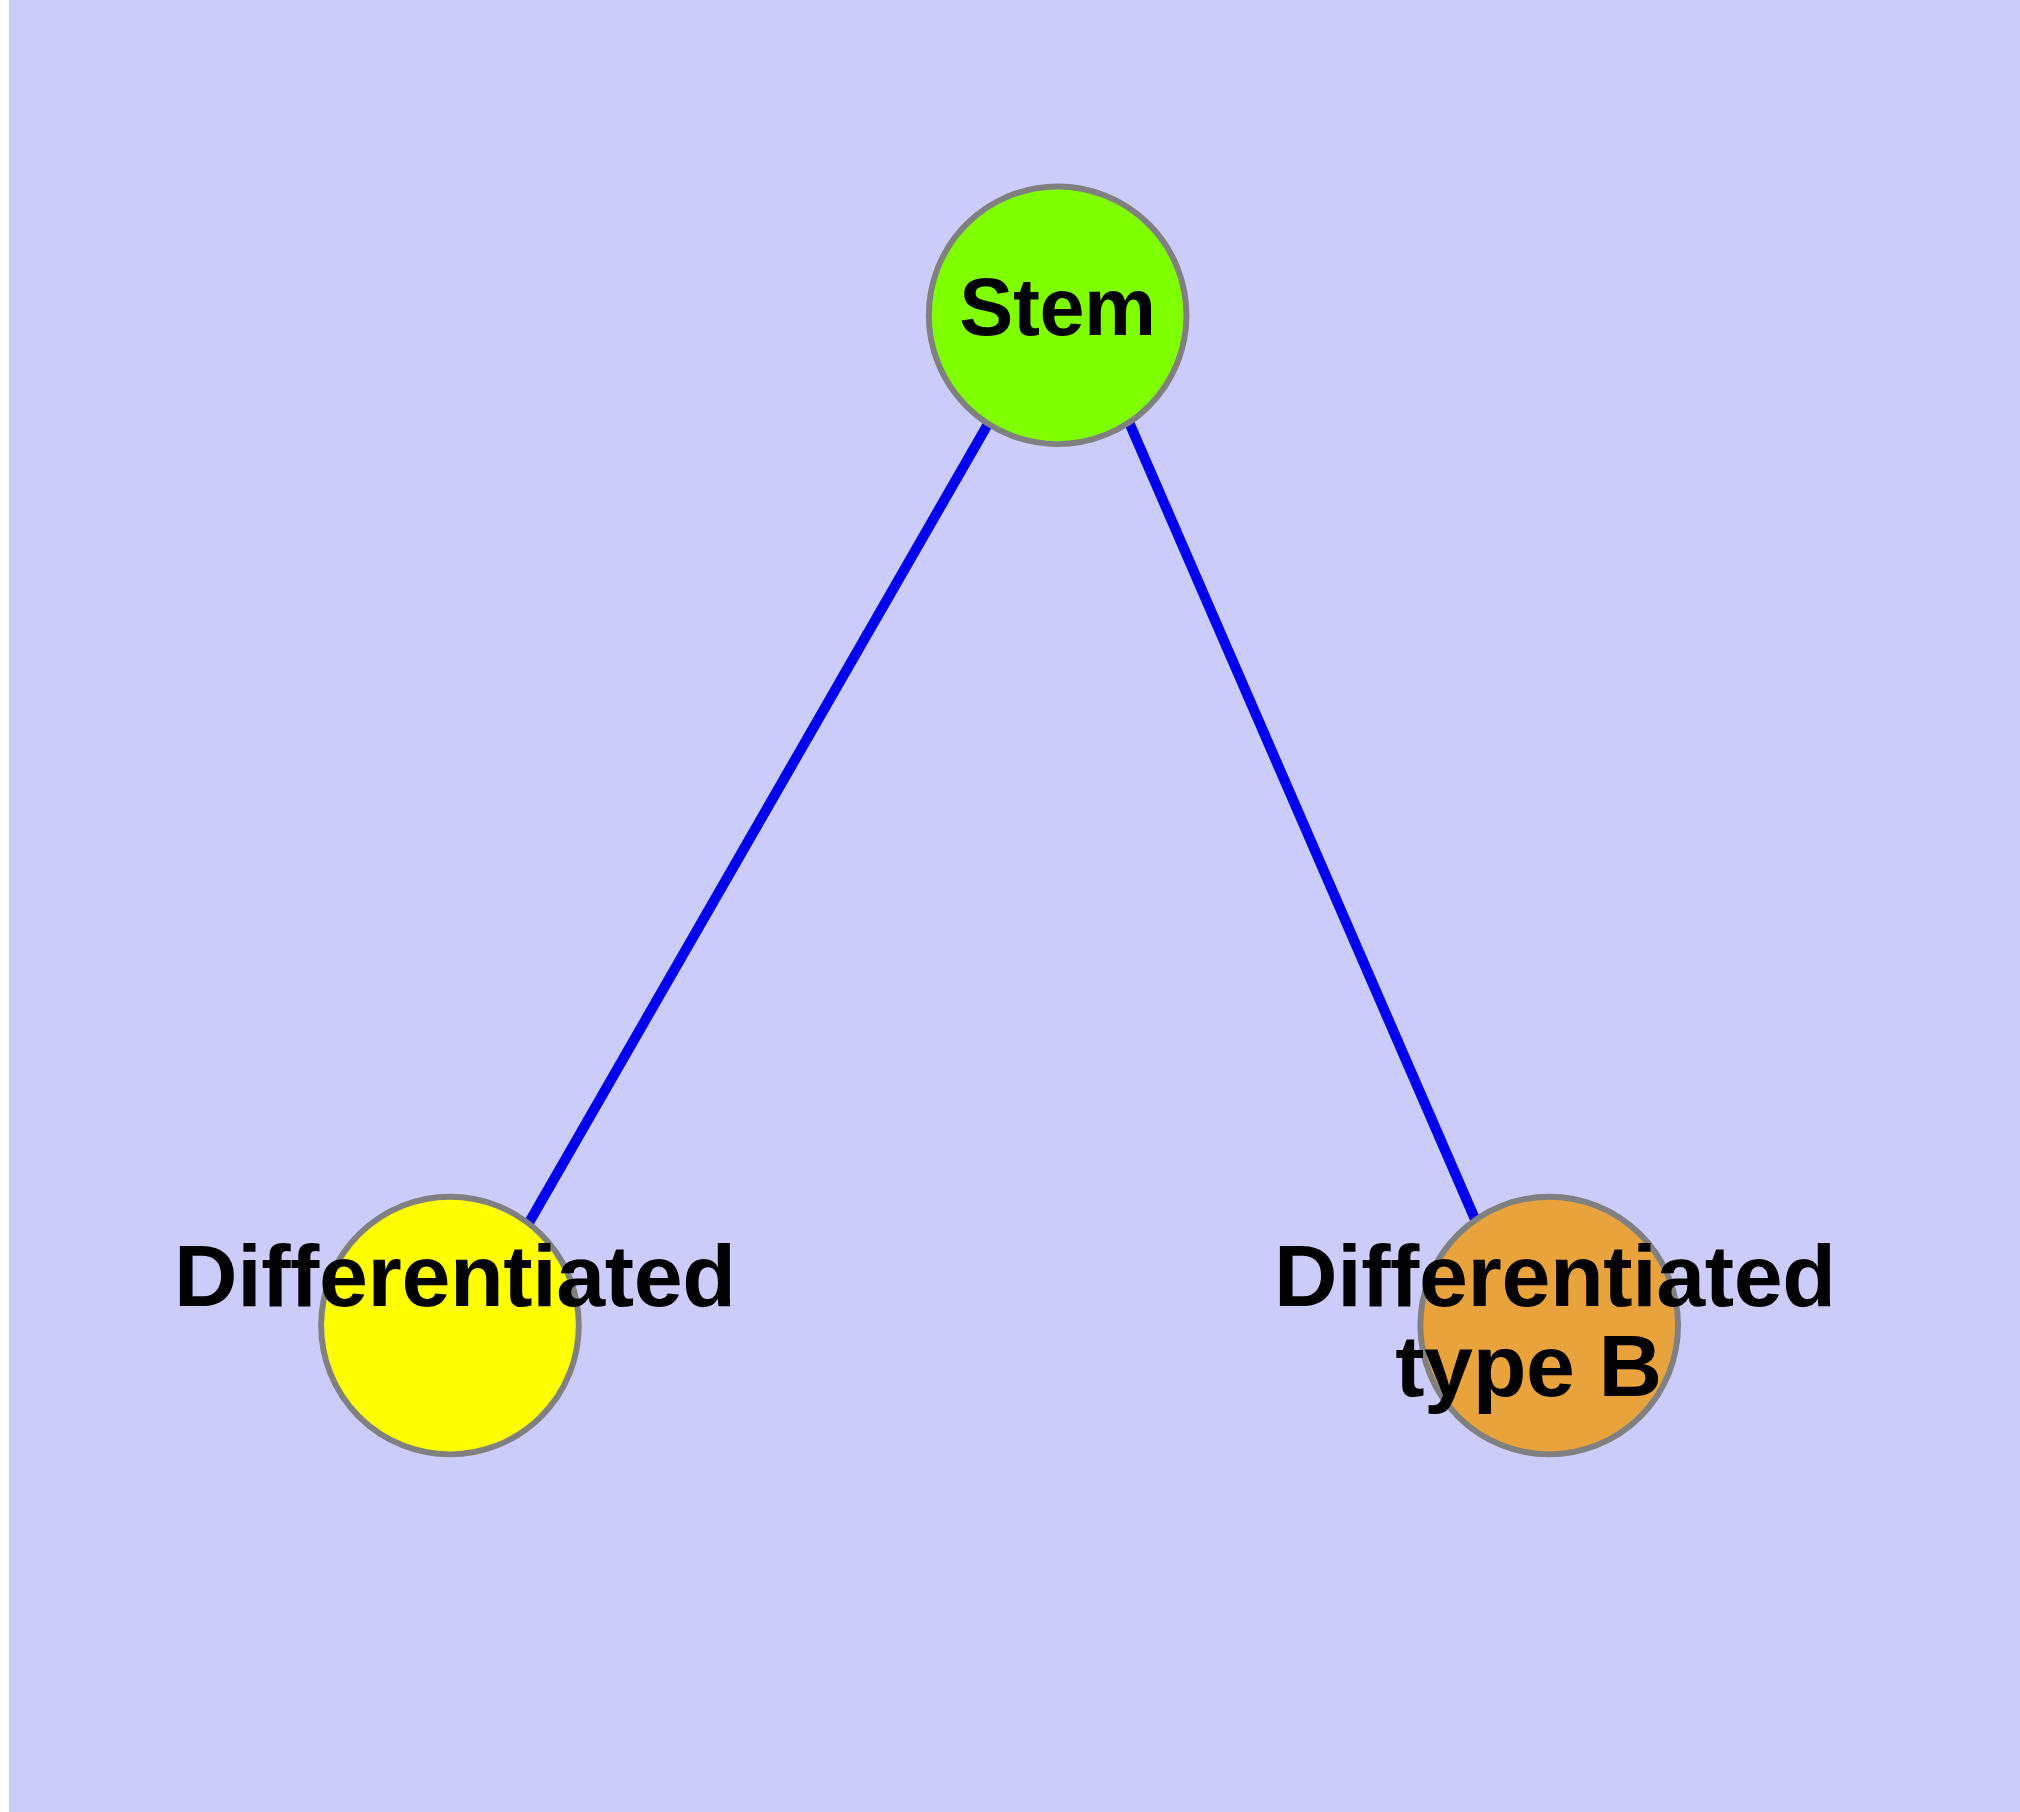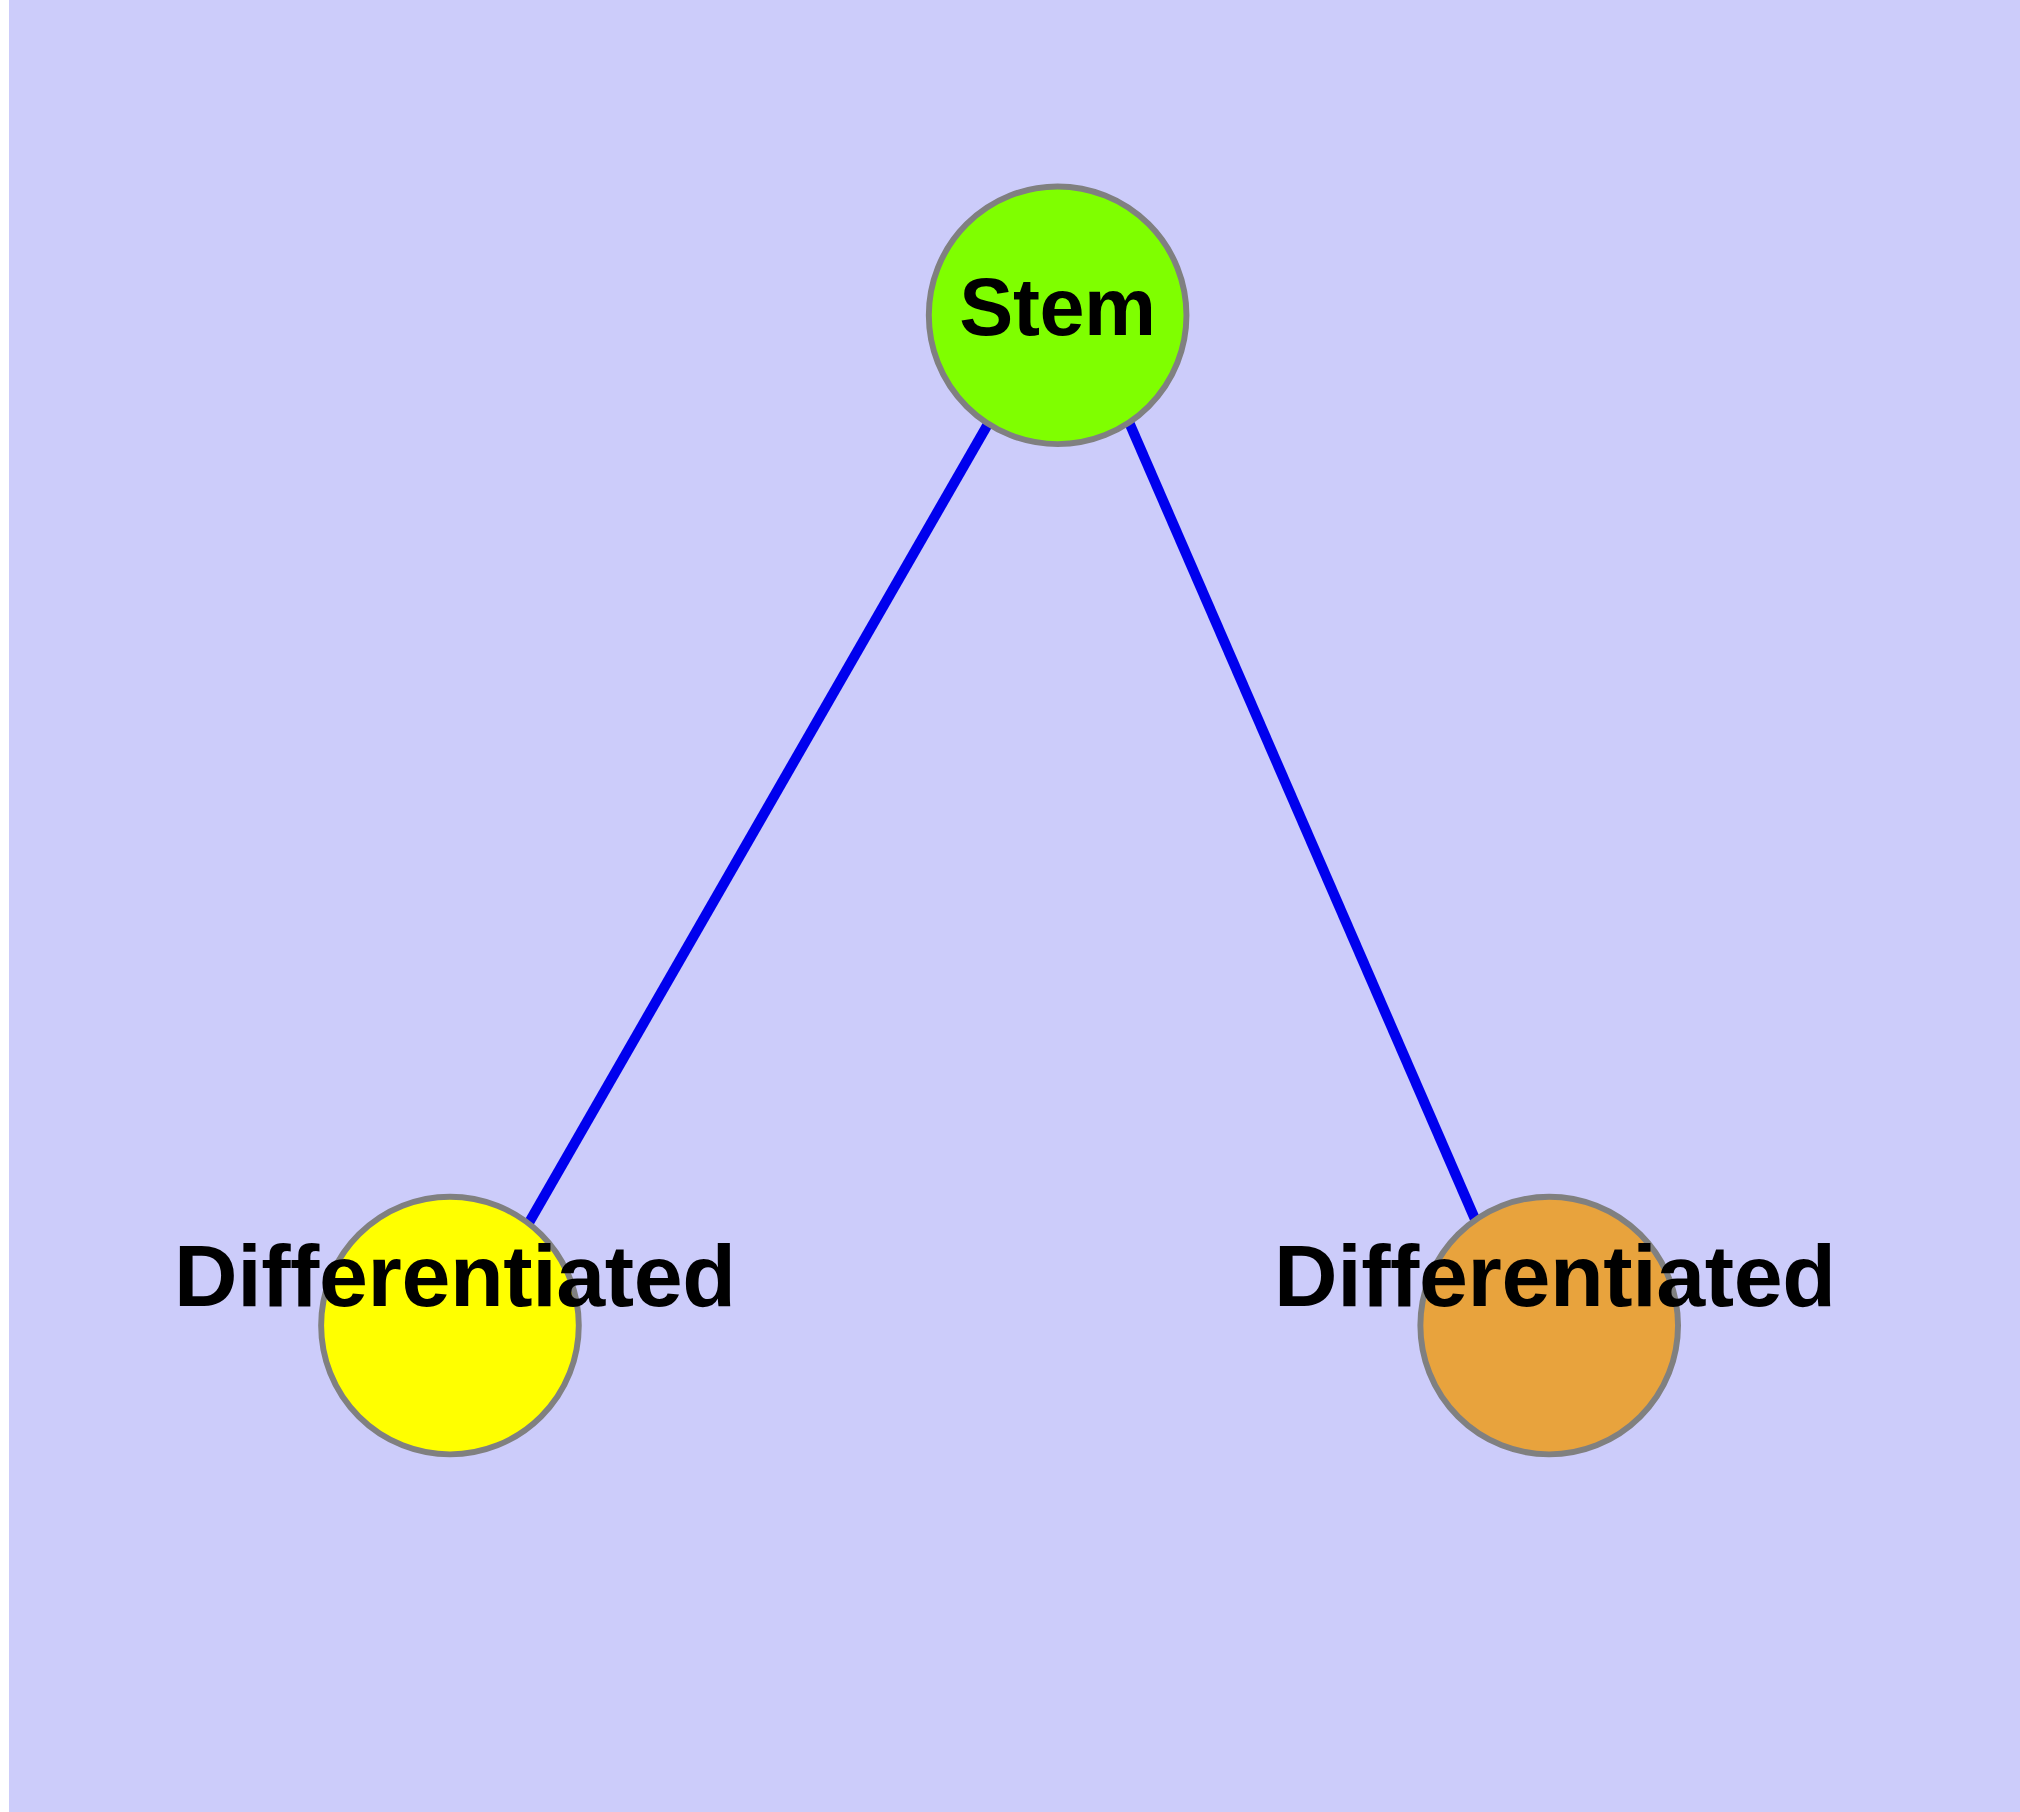--- a/index.html
+++ b/index.html
@@ -77,16 +77,16 @@
       <circle id="node-stem" cx="1237" cy="372" r="152" fill="#7fff00" stroke="#808080" stroke-width="7"></circle>
       <circle id="node-diffA" cx="520" cy="1564" r="152" fill="#ffff00" stroke="#808080" stroke-width="7"></circle>
       <circle id="node-diffB" cx="1817" cy="1564" r="152" fill="#e8a33d" stroke="#808080" stroke-width="7"></circle>
     </g>
   </svg>
 
   <div class="node-label" id="label-stem" style="color: rgb(0, 0, 0);"><span>Stem</span></div>
 
   <div class="node-label" id="label-diffA" style="color: rgb(0, 0, 0);"><span>Differentiated</span><br></div>
 
-  <div class="node-label" id="label-diffB" style="color: rgb(0, 0, 0);"><span>Differentiated</span><br></div>
+  <div class="node-label" id="label-diffB" style="color: rgb(0, 0, 0);"><span>Differentiated</span><br><span>type B</span></div>
 
 </div>
 
 
 </body></html>

